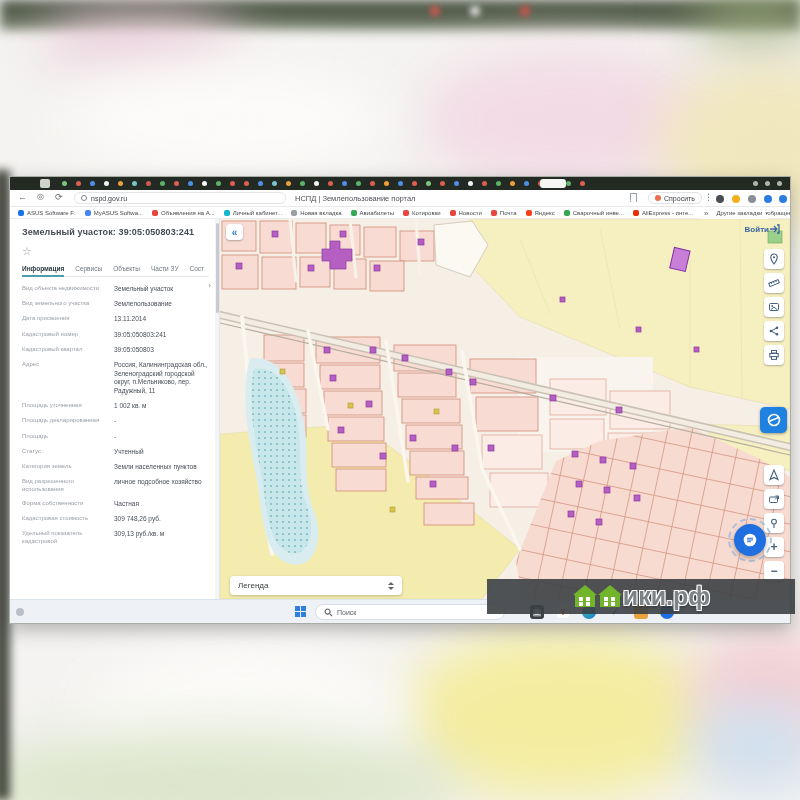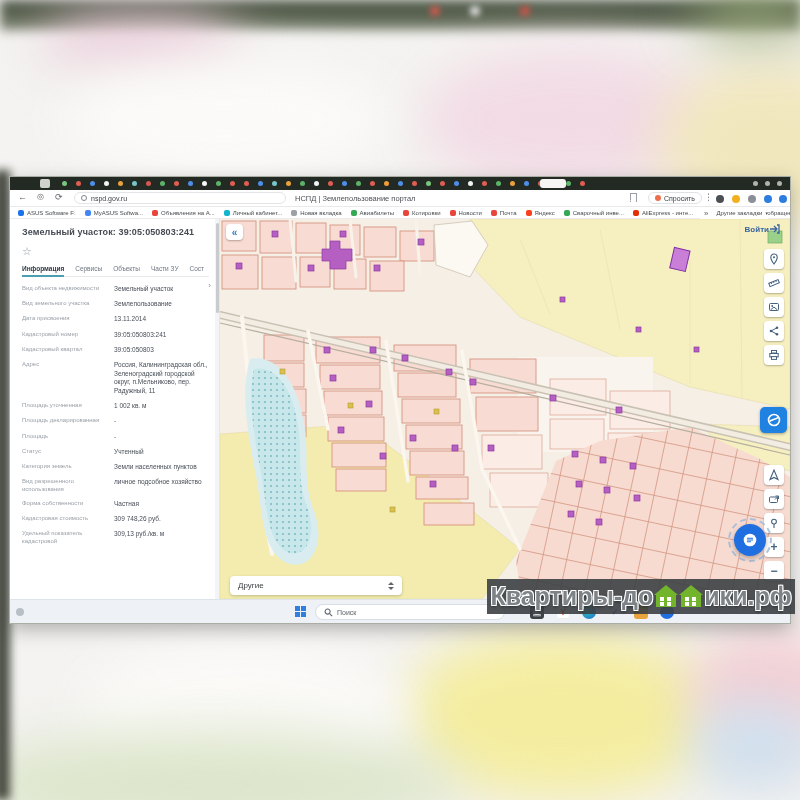--- a/index.html
+++ b/index.html
@@ -624,21 +624,21 @@
 
         <div class="chatring"></div>
         <div class="chatbtn">
           <svg width="14" height="14" viewBox="0 0 14 14">
               <circle cx="7" cy="7" r="6.3" fill="#fff"></circle>
               <path d="M4 5.2h6M4 7h6M4 8.8h4" stroke="#1f6fe0" stroke-width="1.1"></path>
             </svg>
         </div>
 
         <div class="legend">
-          <span>Другие</span>
+          <span>Легенда</span>
           <span class="chev">
               <i class="up"></i>
               <i class="dn"></i>
             </span>
         </div>
       </div>
     </div>
 
     <div class="taskbar">
       <div class="tb-corner"></div>
@@ -658,21 +658,20 @@
       <div class="tkicon" style="left:520px;background:#3b4045;color:#d7d9db;">▣</div>
       <div class="tkicon" style="left:546px;background:#fff;color:#fc3f1d;border:1px solid #eee;">Y</div>
       <div class="tkicon" style="left:572px;border-radius:50%;background:radial-gradient(circle at 35% 35%,#35c1b7,#1b6fd0);"></div>
       <div class="tkicon" style="left:598px;color:#2b6df0;background:transparent;">✓</div>
       <div class="tkicon" style="left:624px;background:#e8a33d;"></div>
       <div class="tkicon" style="left:650px;border-radius:50%;background:#1f6fe0;"></div>
     </div>
   </div>
 
   <div class="watermark">
-    <span class="wmtext">Квартиры-до</span>
     <span class="wmhouses">
       <svg width="24" height="23" viewBox="0 0 24 23">
           <polygon points="0,10 12,0 24,10" fill="#72b52c"></polygon>
           <rect x="2" y="9" width="20" height="13" fill="#72b52c"></rect>
           <rect x="6" y="12" width="4" height="4" fill="#fff"></rect>
           <rect x="13" y="12" width="4" height="4" fill="#fff"></rect>
           <rect x="6" y="17" width="4" height="4" fill="#fff"></rect>
           <rect x="13" y="17" width="4" height="4" fill="#fff"></rect>
         </svg>
       <svg width="24" height="23" viewBox="0 0 24 23">

